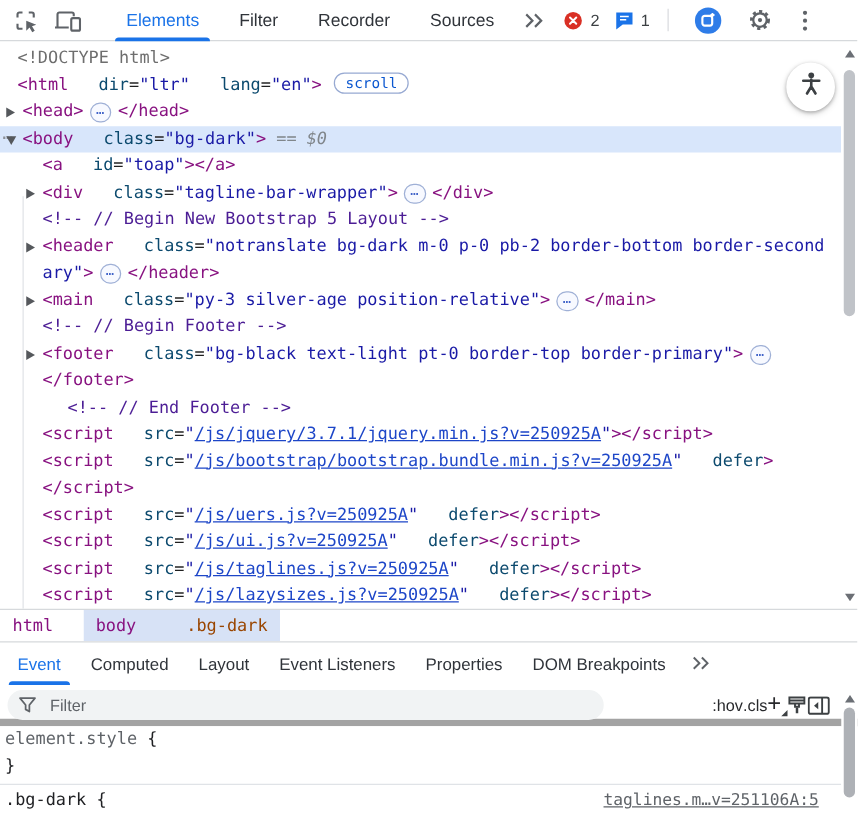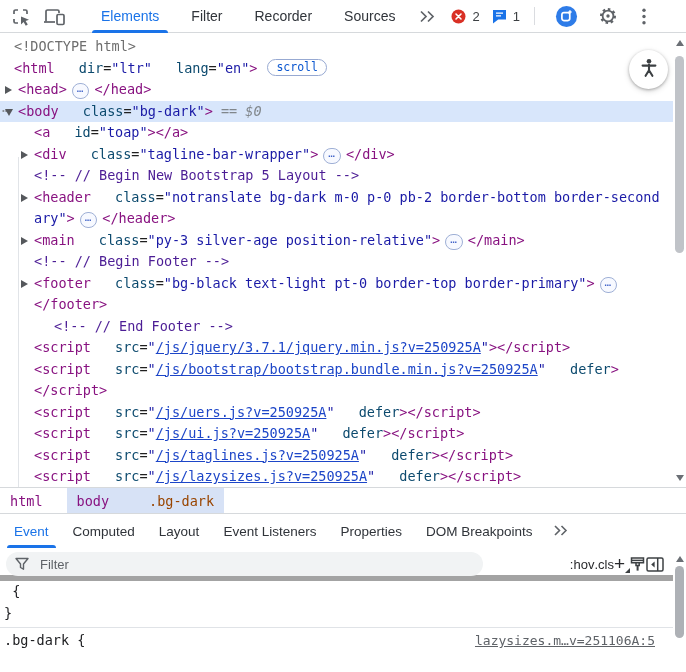--- a/index.html
+++ b/index.html
@@ -293,28 +293,28 @@
           <rect x="1" y="1" width="16" height="13" rx="1.5" fill="none" stroke="#3c4043" stroke-width="1.5"></rect>
           <path d="M11.7 1v13" stroke="#3c4043" stroke-width="1.5"></path>
           <path d="M8.6 4.6L5.2 7.5l3.4 2.9z" fill="#3c4043"></path>
         </svg>
       </span>
     </div>
   </div>
 
   <div class="styles-content">
     <div class="rline rule-head">
-      <span> {</span>
+      <span class="sel-es">element.style</span><span> {</span>
     </div>
     <div class="rline">}</div>
     <div class="rsep"></div>
     <div class="rline rule-head">
       <span class="sel-cls">.bg-dark</span><span> {</span>
       <span class="grow"></span>
-      <span class="src-link">lazysizes.m…v=251106A:5</span>
+      <span class="src-link">taglines.m…v=251106A:5</span>
     </div>
     <div class="rline prop">
       
     </div>
   </div>
 
   <div class="sb sb-st">
     <div class="up"></div>
     <div class="thumb"></div>
   </div>

